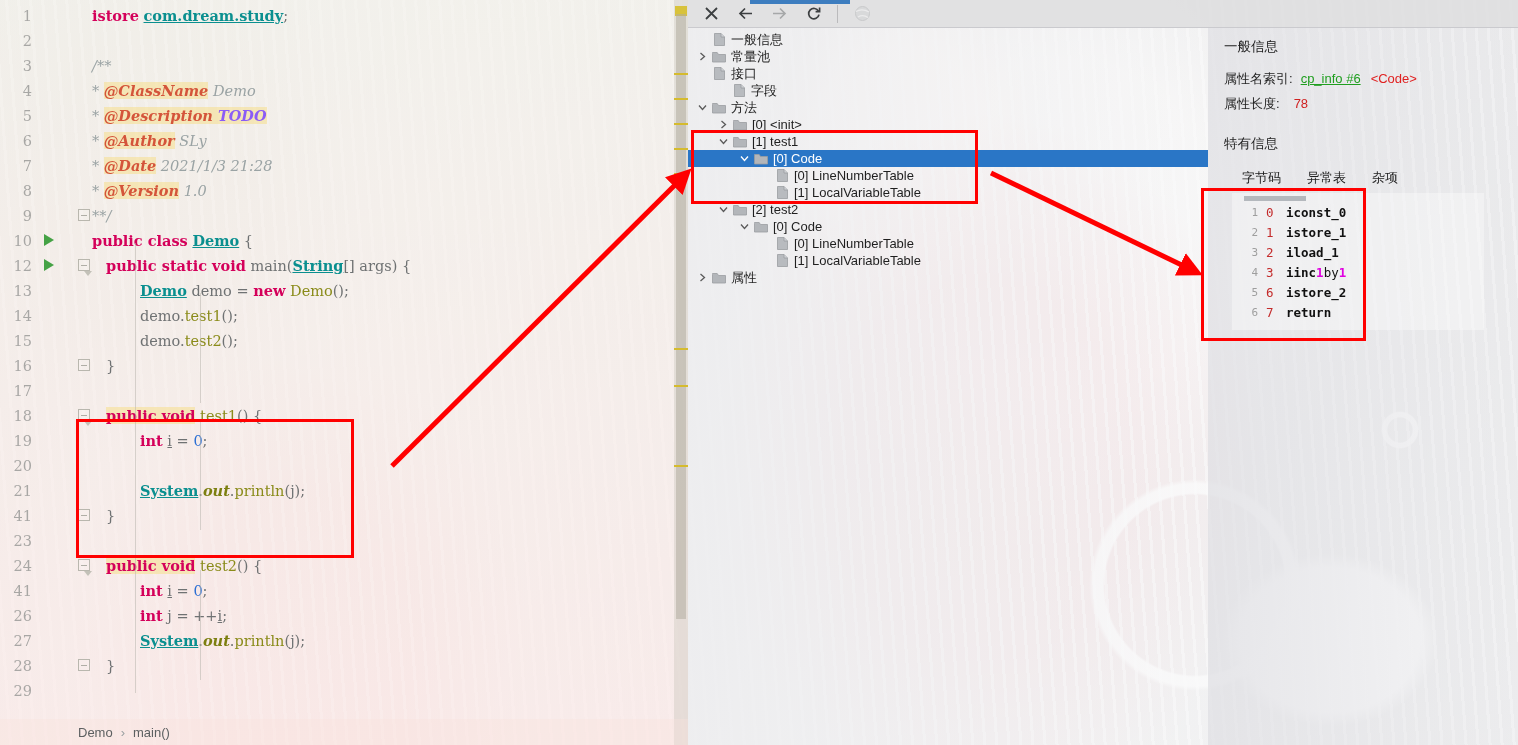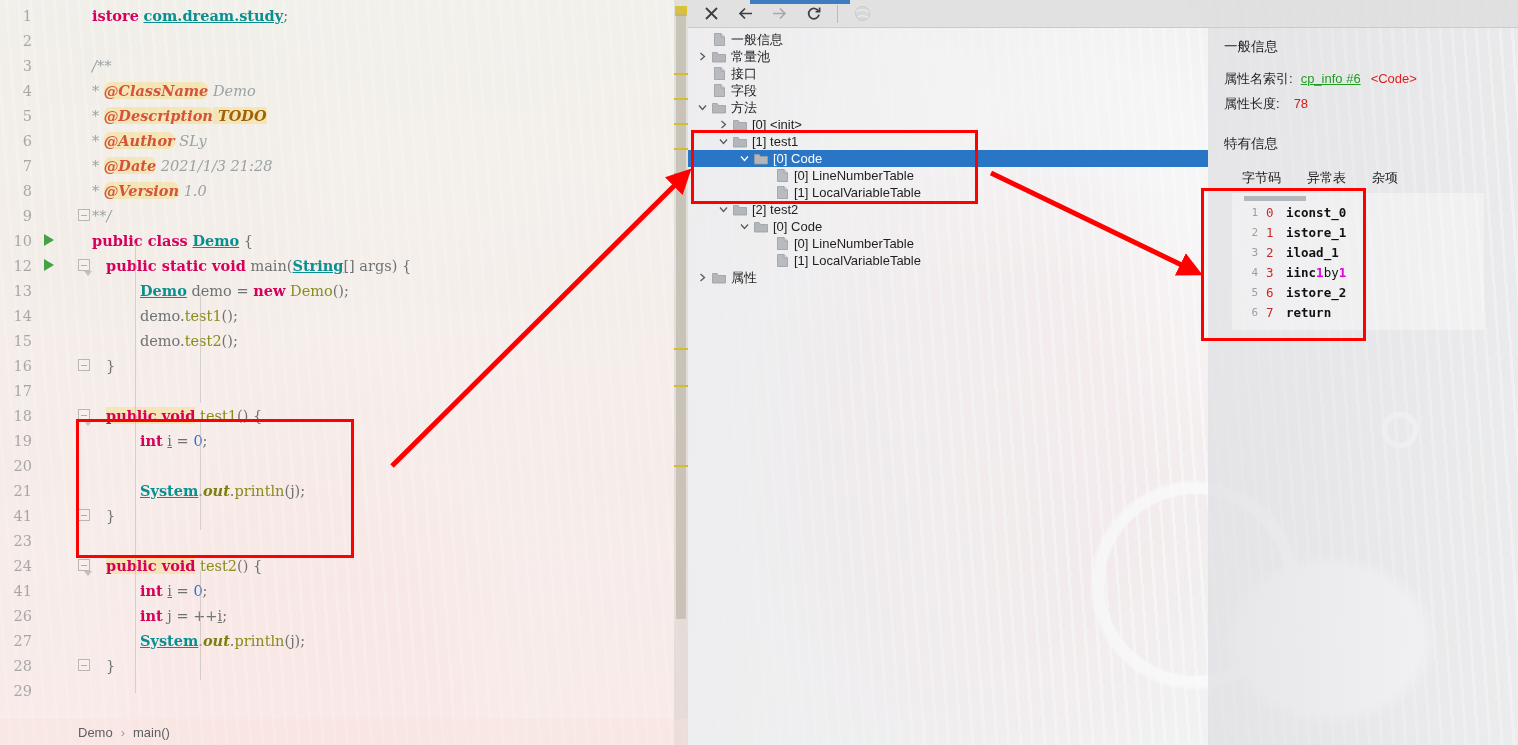--- a/index.html
+++ b/index.html
@@ -117,22 +117,22 @@
   .code-text { flex: 1 1 auto; padding-left: 2px; }
 
   
   .kw      { color: #d4005a; font-weight: bold; }
   .cls     { color: #0a8f8f; font-weight: bold; text-decoration: underline; }
   .fld     { color: #7c7f10; font-weight: bold; font-style: italic; }
   .mth     { color: #8a8b19; }
   .num     { color: #2b6fd4; }
   .plain   { color: #6f7273; }
   .cmt     { color: #9aa3a4; font-style: italic; }
-  .anno    { color: #d4543a; font-style: italic; font-weight: bold; border-radius: 7px; }
-  .cmt-em  { color: #a16207; font-style: italic; font-weight: bold; }
+  .anno    { color: #d4543a; font-style: italic; font-weight: bold; }
+  .cmt-em  { color: #8b5cf6; font-style: italic; font-weight: bold; }
   .var-u   { color: #6f7273; text-decoration: underline; }
   .hl      { background: rgba(245,222,140,0.55); }
   .pkg     { color: #0a8f8f; font-weight: bold; text-decoration: underline; }
 
   .indent-guide {
     position: absolute;
     width: 1px;
     background: rgba(185,183,175,0.55);
   }
 
@@ -427,21 +427,21 @@
         <div class="tnode" style="padding-left: 6px;">
           <div class="twist"></div>
           <div class="ico">
             <svg width="11" height="13" viewBox="0 0 11 13">
               <path d="M0.5 0.5 L7 0.5 L10.5 4 L10.5 12.5 L0.5 12.5 Z" fill="#b8bbbf" stroke="#9a9da1" stroke-width="0.8"></path>
               <path d="M7 0.5 L7 4 L10.5 4" fill="#cfd2d5" stroke="#9a9da1" stroke-width="0.8"></path>
             </svg>
           </div>
           <div class="tlabel">接口</div>
         </div>
-        <div class="tnode" style="padding-left: 6px;">
+        <div class="tnode" style="padding-left: 6px; margin-left: 20px;">
           <div class="twist"></div>
           <div class="ico">
             <svg width="11" height="13" viewBox="0 0 11 13">
               <path d="M0.5 0.5 L7 0.5 L10.5 4 L10.5 12.5 L0.5 12.5 Z" fill="#b8bbbf" stroke="#9a9da1" stroke-width="0.8"></path>
               <path d="M7 0.5 L7 4 L10.5 4" fill="#cfd2d5" stroke="#9a9da1" stroke-width="0.8"></path>
             </svg>
           </div>
           <div class="tlabel">字段</div>
         </div>
         <div class="tnode" style="padding-left: 6px;">

